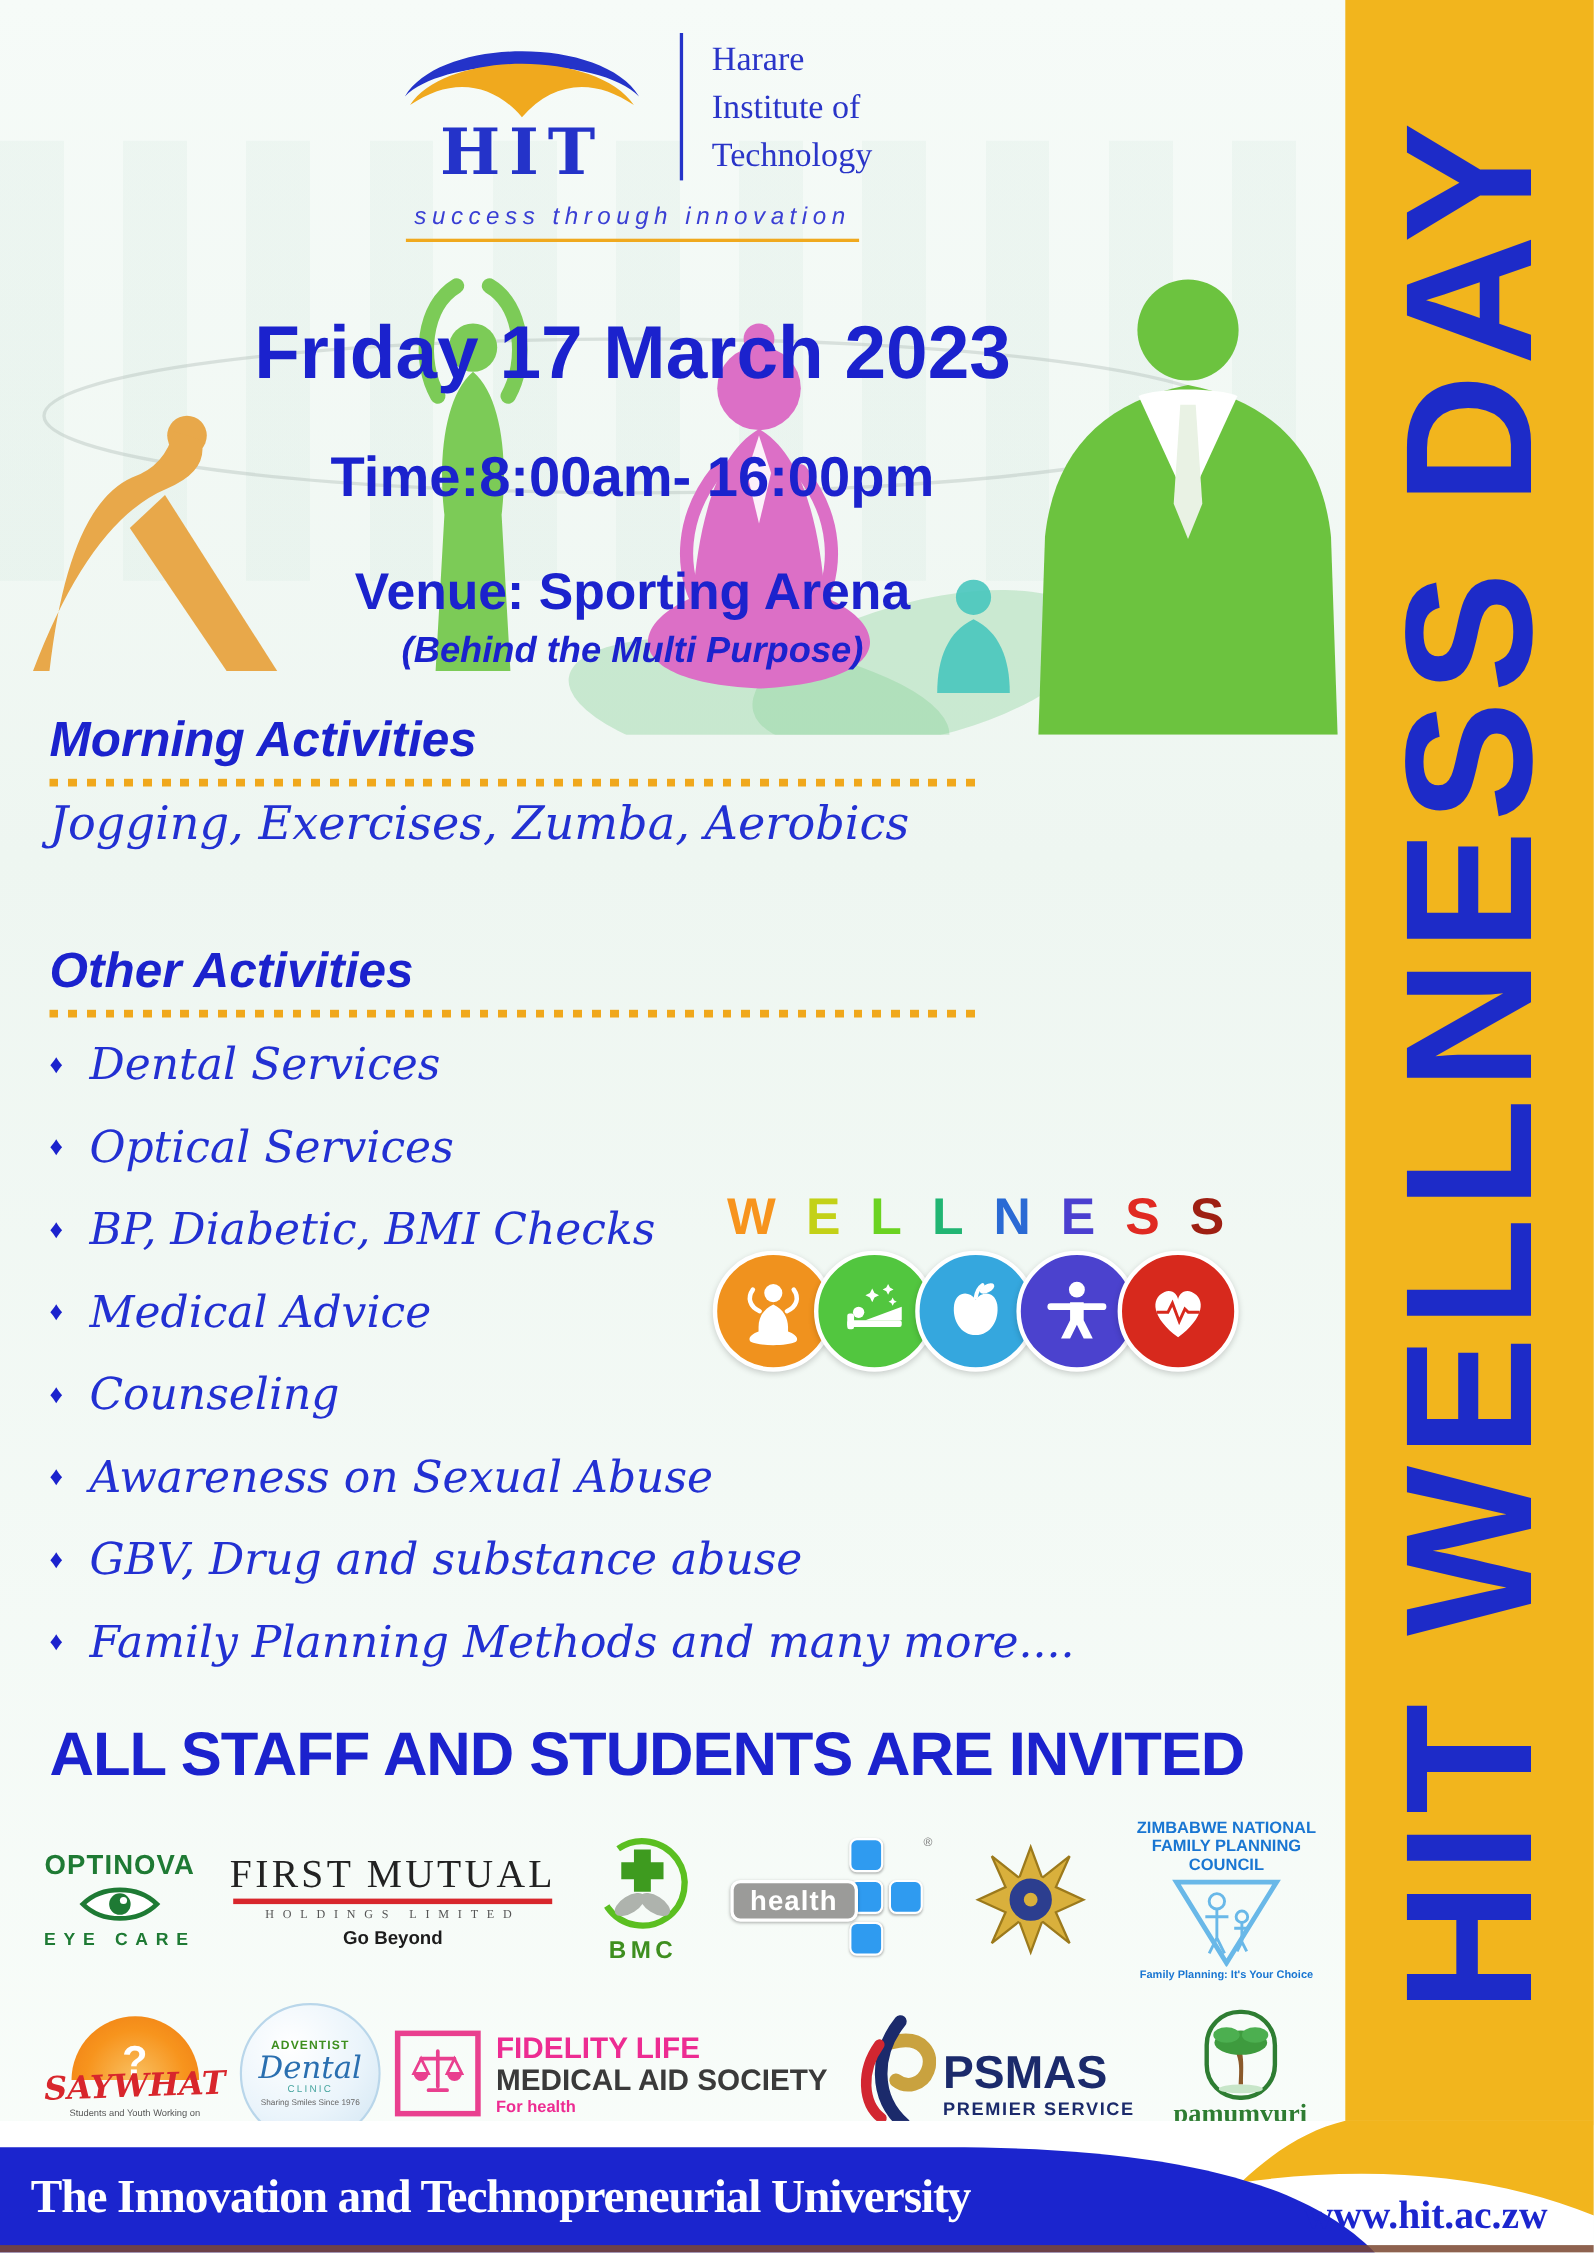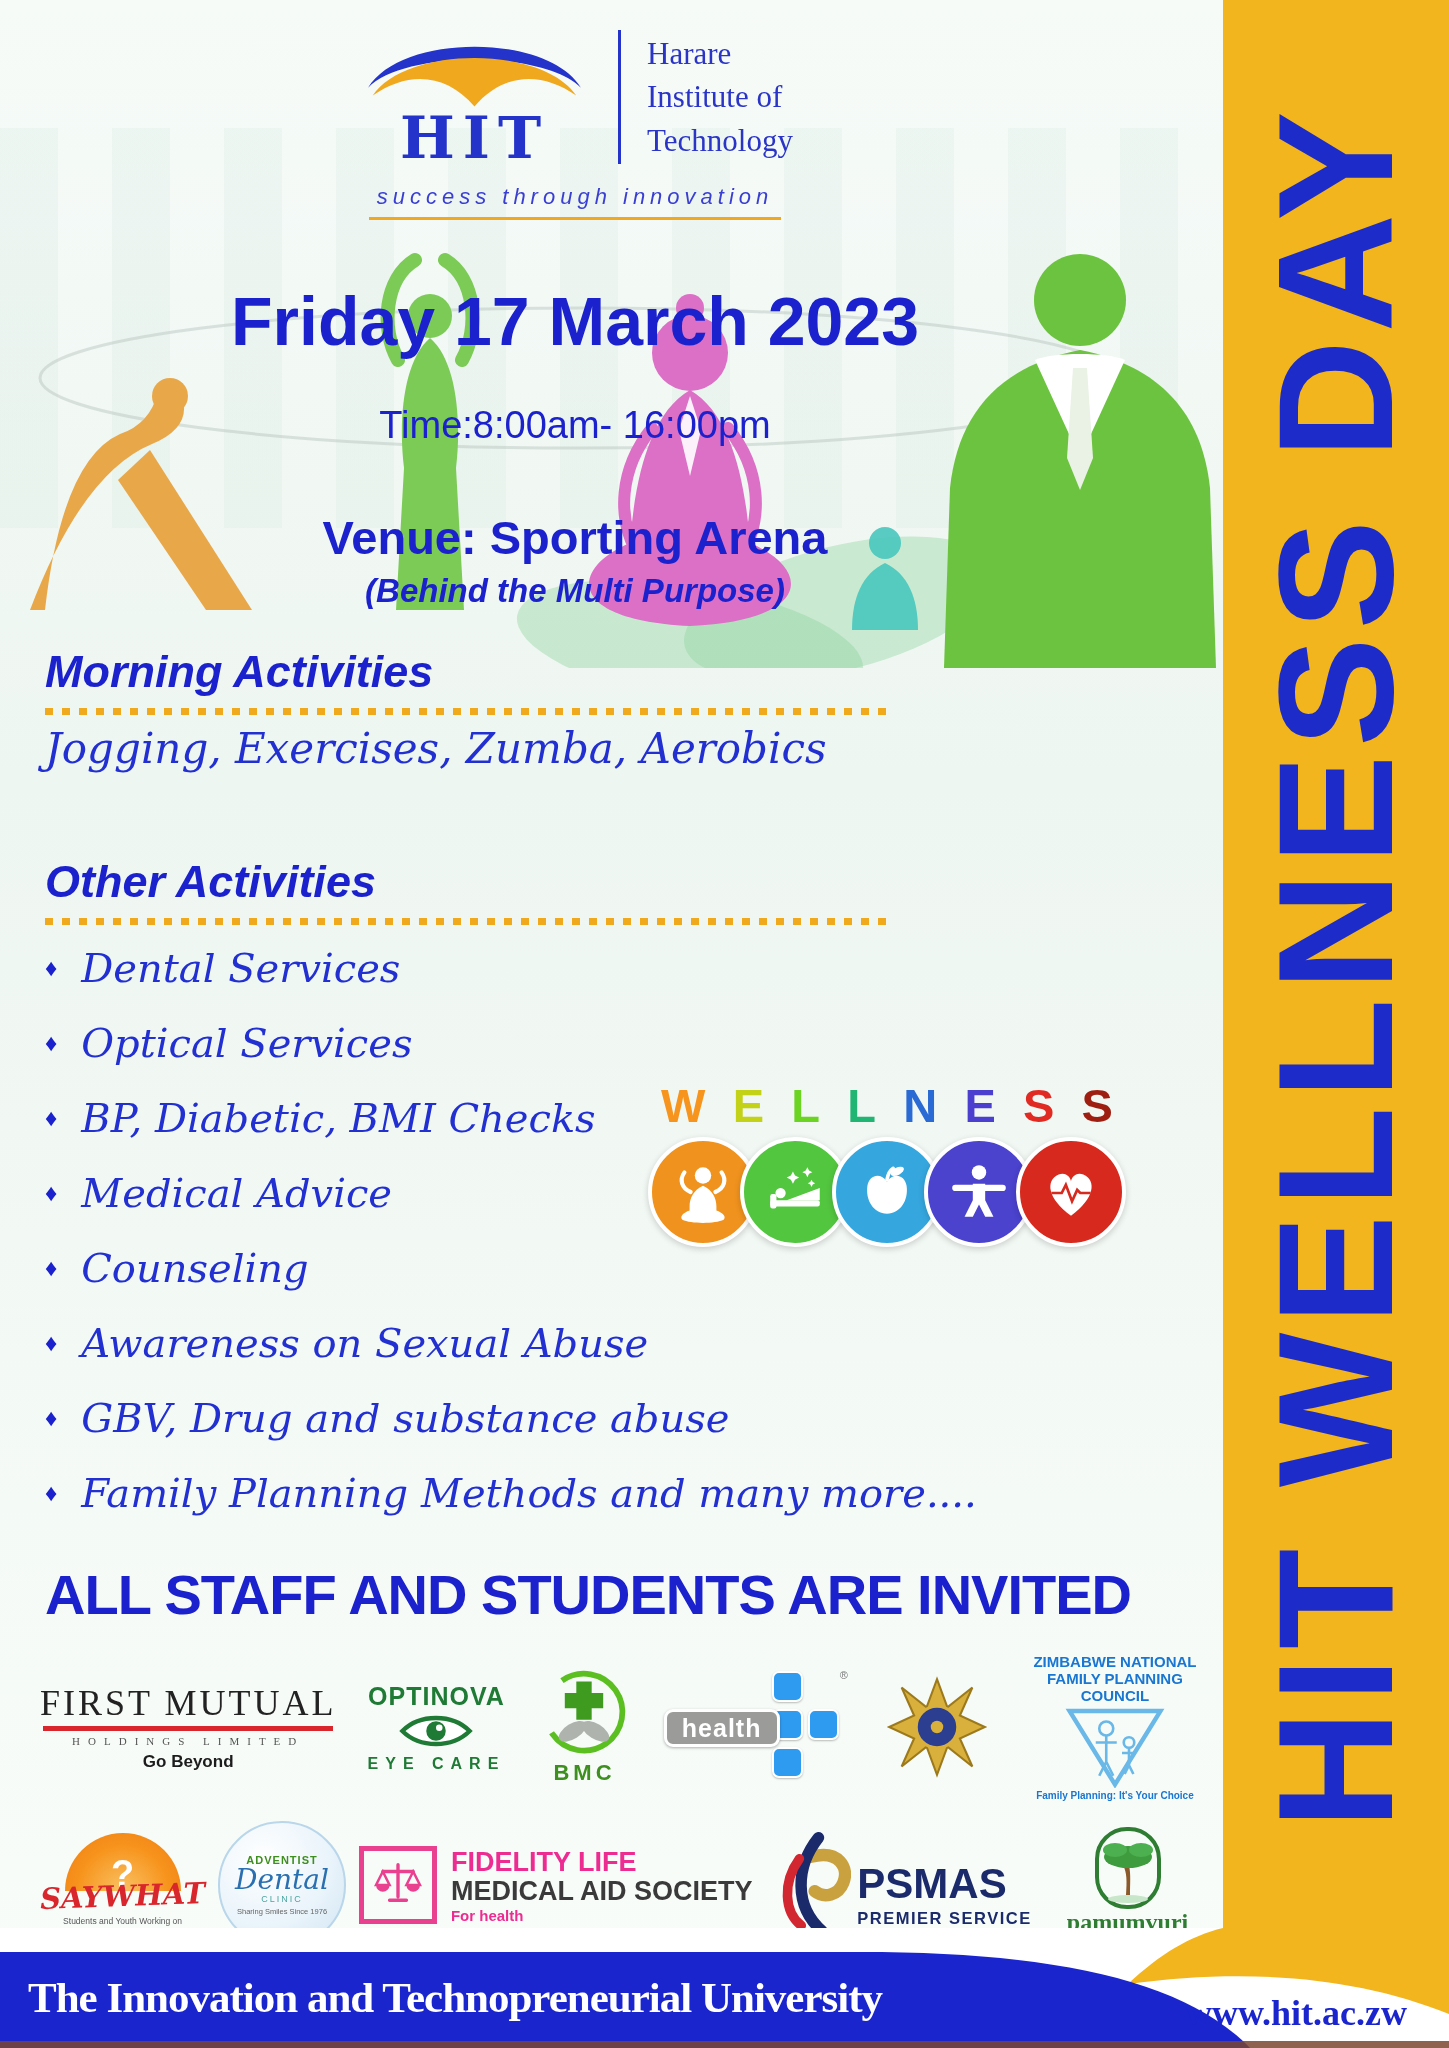--- a/index.html
+++ b/index.html
@@ -34,21 +34,21 @@
   .hit-acronym { font-family:"DejaVu Serif", serif; font-weight:bold; font-size:58px; letter-spacing:8px; color:#2433C9; margin-top:-8px; }
   .logo-divider { width:3px; height:134px; background:#2433C9; }
   .inst { font-family:"Liberation Serif", serif; font-size:31px; color:#2a35c8; line-height:1.4; }
   .tagline {
     margin-top:12px; font-style:italic; font-size:22px; letter-spacing:5px; color:#3a3fd4;
     border-bottom:3px solid #F0A91E; padding:0 8px 7px 8px;
   }
   
   .ctext { position:absolute; left:0; width:1150px; text-align:center; color:#1B22CD; }
   .ev-date { top:282px; font-weight:900; font-size:68px; }
-  .ev-time { top:404px; font-weight:400; font-size:38px; }
+  .ev-time { top:404px; font-weight:700; font-size:51px; }
   .ev-venue { top:510px; font-weight:900; font-size:47px; }
   .ev-note { top:572px; font-weight:900; font-style:italic; font-size:33px; }
   
   .sec-head { position:absolute; left:45px; font-weight:900; font-style:italic; font-size:45px; color:#1B22CD; }
   .dotline {
     position:absolute; left:45px; width:845px; height:7px;
     background:repeating-linear-gradient(90deg,#F0A81C 0 8px, rgba(0,0,0,0) 8px 17px);
   }
   .script { font-family:"DejaVu Serif", serif; font-style:italic; color:#2230D2; }
   .morning-text { position:absolute; left:45px; top:724px; font-size:42px; }
@@ -315,33 +315,33 @@
           <polyline points="13,33 23,33 27,25 33,41 38,30 41,33 51,33" stroke="#D7291D" stroke-width="2.6" fill="none"></polyline>
         </svg>
       </div>
     </div>
   </div>
 
   <div class="invite">ALL STAFF AND STUDENTS ARE INVITED</div>
 
   <section class="sponsors row1">
     <div class="lcard">
-      <div class="fm-name">FIRST MUTUAL</div>
-      <div class="fm-rule"></div>
-      <div class="fm-sub">HOLDINGS LIMITED</div>
-      <div class="fm-tag">Go Beyond</div>
-    </div>
-    <div class="lcard">
       <div class="opt-name">OPTINOVA</div>
       <svg width="76" height="40" viewBox="0 0 70 36" aria-hidden="true">
         <path d="M4,18 C20,2 50,2 66,18 C50,34 20,34 4,18 Z" stroke="#1E7A34" stroke-width="4" fill="#fff"></path>
         <circle cx="35" cy="18" r="9" fill="#1E7A34"></circle>
         <circle cx="38" cy="15" r="3" fill="#fff"></circle>
       </svg>
       <div class="opt-sub">EYE CARE</div>
+    </div>
+    <div class="lcard">
+      <div class="fm-name">FIRST MUTUAL</div>
+      <div class="fm-rule"></div>
+      <div class="fm-sub">HOLDINGS LIMITED</div>
+      <div class="fm-tag">Go Beyond</div>
     </div>
     <div class="lcard">
       <svg width="96" height="96" viewBox="0 0 100 100" aria-hidden="true">
         <circle cx="50" cy="46" r="40" stroke="#5BBF21" stroke-width="6" fill="none" stroke-dasharray="190 62" transform="rotate(-125 50 46)"></circle>
         <path d="M42,14 h16 v12 h12 v16 h-12 v12 h-16 v-12 h-12 v-16 h12 Z" fill="#3E9B1F"></path>
         <ellipse cx="38" cy="66" rx="16" ry="8" fill="#AEB3AD" transform="rotate(-32 38 66)"></ellipse>
         <ellipse cx="62" cy="66" rx="16" ry="8" fill="#AEB3AD" transform="rotate(32 62 66)"></ellipse>
       </svg>
       <div class="bmc-name">BMC</div>
     </div>

